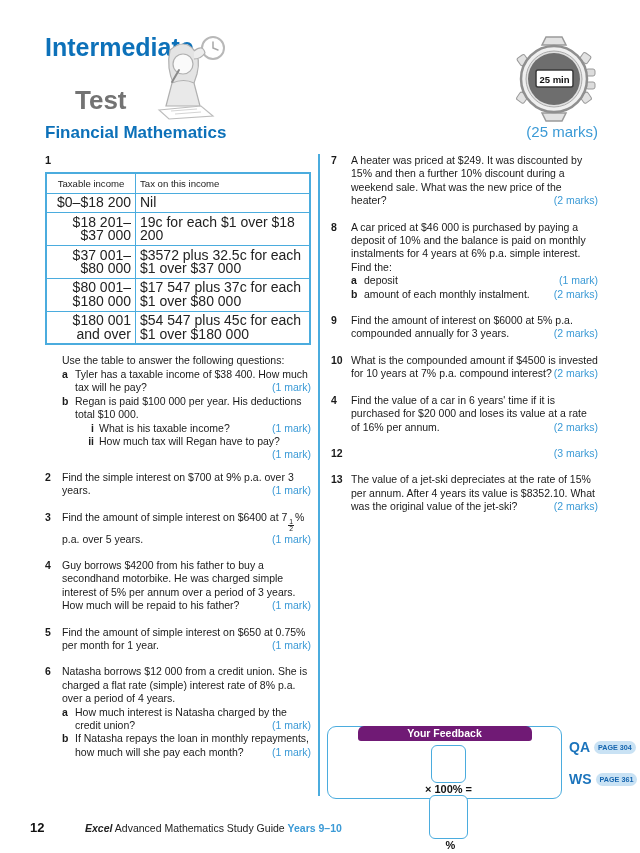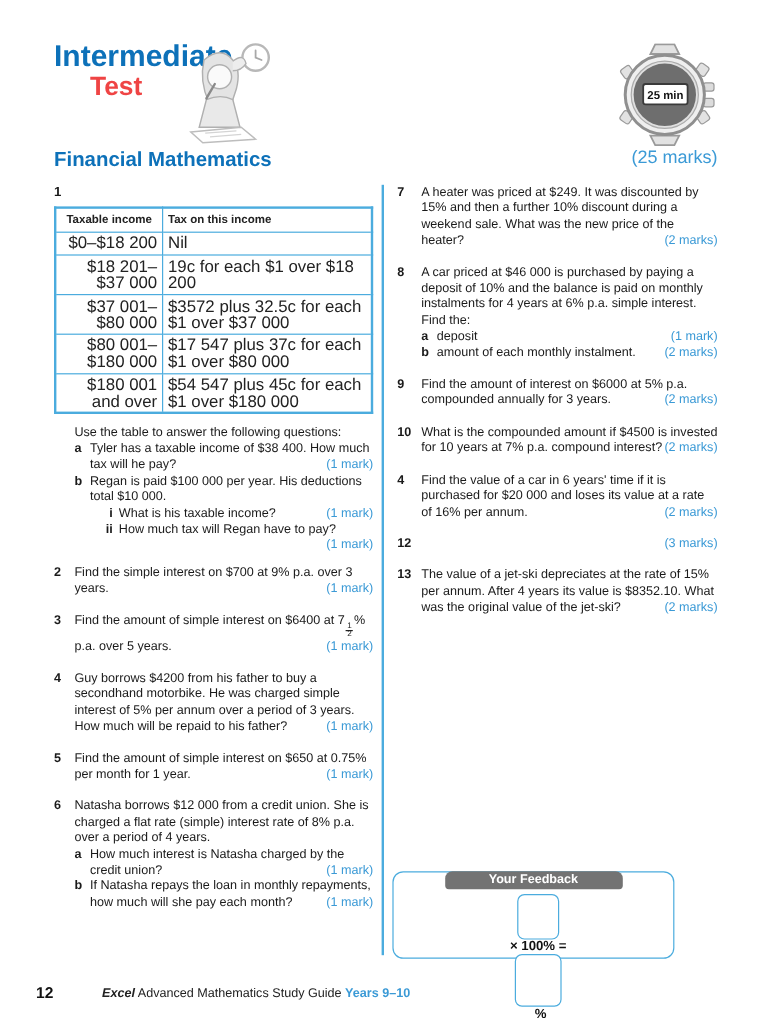--- a/index.html
+++ b/index.html
@@ -2,42 +2,42 @@
 <html><head>
 <meta charset="utf-8">
 <style>
   html,body { margin:0; padding:0; background:#fff; }
   .page { position:relative; width:640px; height:853px; background:#ffffff;
           font-family:"Liberation Sans", sans-serif; color:#1a1a1a; overflow:hidden; }
 
   
   .header { position:absolute; left:45px; top:34px; width:553px; height:86px; }
   .level { font-size:25px; font-weight:bold; color:#0d71b9; line-height:26px; }
-  .test  { font-size:22px; font-weight:bold; color:#ef4444; margin-left:30px; line-height:24px; }
+  .test  { font-size:26px; font-weight:bold; color:#737373; margin-left:30px; line-height:24px;margin-top:28px; }
   .illus { position:absolute; left:96px; top:0; }
   .watch { position:absolute; right:0; top:2px; }
 
   
   .section-row { position:absolute; left:45px; top:123px; width:553px;
                  display:flex; justify-content:space-between; align-items:flex-start; }
   .section-title { font-size:17px; font-weight:bold; color:#0d71b9; }
   .section-marks { font-size:15px; color:#3b9ad6; }
 
   
   .divider { position:absolute; left:318px; top:154px; width:2px; height:642px; background:#4bacde; }
   .col { position:absolute; top:154px; font-size:10.5px; line-height:13.4px; }
   .col-left  { left:45px;  width:266px; }
   .col-right { left:331px; width:267px; }
 
   .qnum-standalone { font-weight:bold; font-size:11px; margin-bottom:5px; }
 
   
   .tax-table { border-collapse:collapse; width:100%; margin-bottom:9px; border:2px solid #4bacde; }
   .tax-table th, .tax-table td { border:1px solid #4bacde; font-size:14px; padding:2.5px 4px; color:#222; }
-  .tax-table th { font-size:9.6px; font-weight:bold; }
+  .tax-table th { font-size:9.6px; font-weight:normal; }
   .tax-table .c1 { width:80px; text-align:right; }
   .tax-table th.c1 { text-align:center; }
   .tax-table .c2 { text-align:left; }
 
   
   .indent { margin-left:17px; }
   .q { display:flex; margin-bottom:13px; }
   .qnum { font-weight:bold; flex:none; width:17px; }
   .col-right .qnum { width:20px; }
   .qbody { flex:1; overflow:hidden; }
@@ -50,21 +50,21 @@
   .subsublabel { font-weight:bold; flex:none; width:13px; text-align:right; margin-right:5px; }
 
   .frac { display:inline-flex; flex-direction:column; align-items:center;
           font-size:6.8px; line-height:6.5px; vertical-align:-3px; margin:0 1px; }
   .fnum { border-bottom:1px solid #222; padding:0 1px; }
 
   
   .feedback { position:absolute; left:327px; top:726px; width:233px; height:71px;
               border:1.5px solid #4bacde; border-radius:9px; background:#fff; }
   .feedback-header { position:absolute; top:-1px; left:50%; transform:translateX(-50%);
-                     width:148px; height:15px; background:#737373; color:#fff;
+                     width:174px; height:15px; background:#701a75; color:#fff;
                      font-size:10.5px; font-weight:bold; text-align:center; line-height:15px;
                      border-radius:6px 6px 3px 3px; }
   .feedback-body { position:absolute; top:18px; left:16px; right:8px; height:50px;
                    display:flex; align-items:center; font-size:11px; font-weight:bold; color:#111;flex-direction:column; }
   .fb-box { border:1.5px solid #4bacde; border-radius:6px; background:#fff; flex:none; }
   .fb-box1 { width:33px; height:36px; }
   .fb-box2 { width:37px; height:42px; }
   .fb-op { margin:0 6px; white-space:nowrap; }
   .fb-pct { margin-left:4px; }
 
@@ -279,20 +279,30 @@
   <div class="feedback">
     <div class="feedback-header">Your Feedback</div>
     <div class="feedback-body">
       <span class="fb-box fb-box1"></span>
       <span class="fb-op">× 100% =</span>
       <span class="fb-box fb-box2"></span>
       <span class="fb-pct">%</span>
     </div>
   </div>
 
+  <div class="refs">
+    <div class="ref-row">
+      <span class="ref-label">QA</span>
+      <span class="ref-badge">PAGE 304</span>
+    </div>
+    <div class="ref-row">
+      <span class="ref-label">WS</span>
+      <span class="ref-badge">PAGE 361</span>
+    </div>
+  </div>
 
   <div class="footer">
     <span class="page-num">12</span>
     <span class="book-title">
       <span class="brand">Excel</span>
       <span>Advanced Mathematics Study Guide</span>
       <span class="years">Years 9–10</span>
     </span>
   </div>
 

